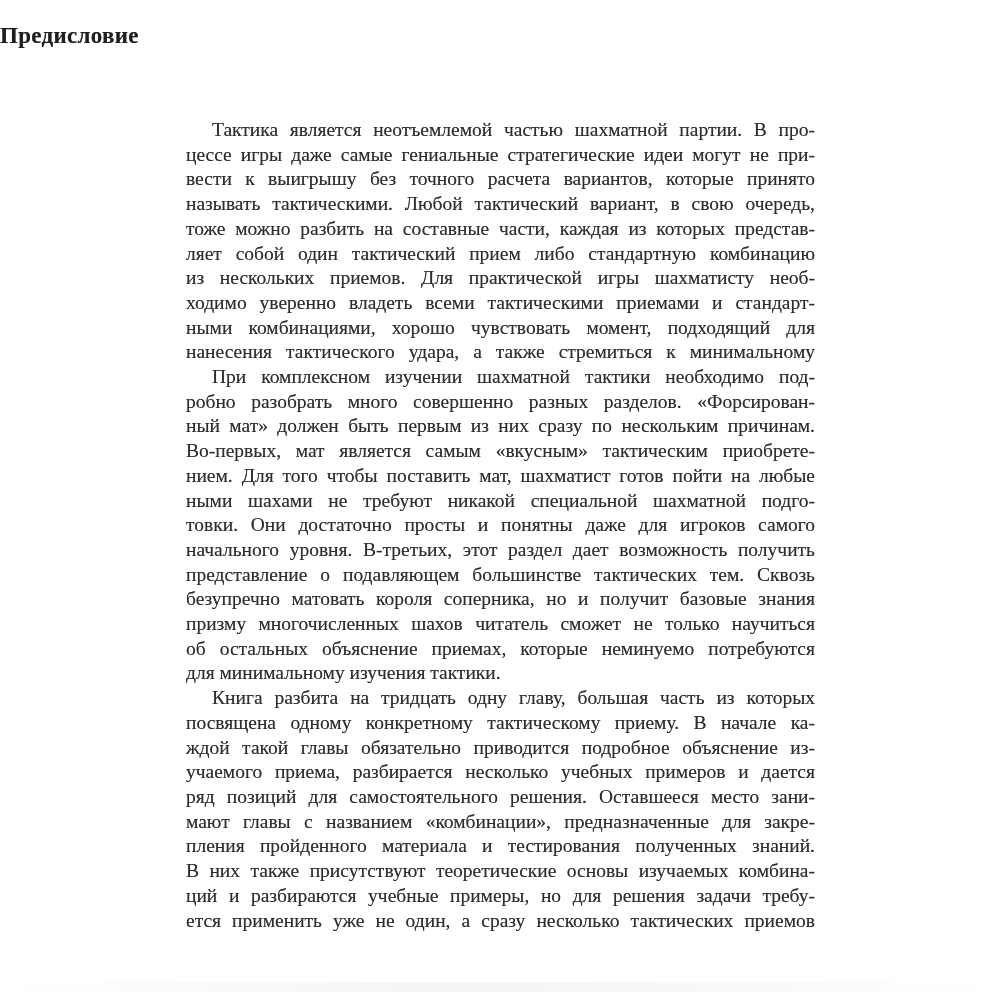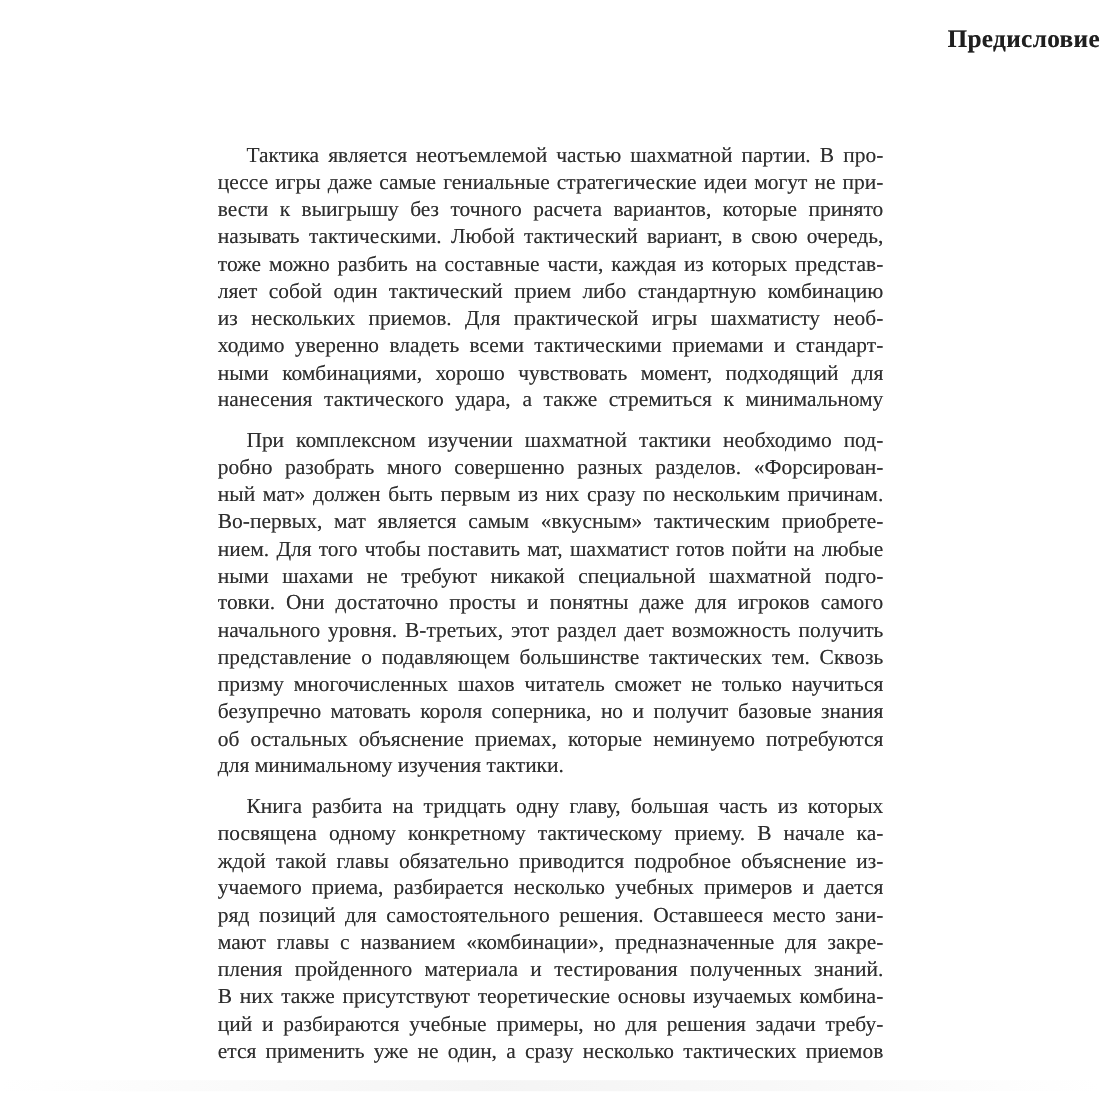--- a/index.html
+++ b/index.html
@@ -9,38 +9,38 @@
     height: 1000px;
     background: #ffffff;
     overflow: hidden;
     font-family: "Liberation Serif", "DejaVu Serif", serif;
   }
   .page-title {
     position: absolute;
     top: 23px;
     left: 0;
     right: 0;
-    text-align: right;
+    text-align: left;
     font-size: 23px;
     font-weight: bold;
     color: #1f1f1f;
     letter-spacing: 0.3px;
     text-shadow: 0 0 0.6px rgba(30,30,30,0.55);
   }
   .page-body {
     position: absolute;
     top: 118px;
     left: 186px;
     width: 629px;
     font-size: 19.5px;
     line-height: 24.7px;
     color: #2e2e2e;
     text-shadow: 0 0 0.6px rgba(60,60,60,0.6);
   }
-  .paragraph { margin: 12px; padding: 0; }
+  .paragraph { margin: 0; padding: 0; }
   .line {
     text-align: justify;
     text-align-last: justify;
   }
   .line.first { padding-left: 26px; }
   .line.last { text-align-last: left; }
   .scan-artifact {
     position: absolute;
     left: 0;
     right: 0;
@@ -74,22 +74,22 @@
       <div class="paragraph">
         <div class="line first">При комплексном изучении шахматной тактики необходимо под-</div>
         <div class="line">робно разобрать много совершенно разных разделов. «Форсирован-</div>
         <div class="line">ный мат» должен быть первым из них сразу по нескольким причинам.</div>
         <div class="line">Во-первых, мат является самым «вкусным» тактическим приобрете-</div>
         <div class="line">нием. Для того чтобы поставить мат, шахматист готов пойти на любые</div>
         <div class="line">ными шахами не требуют никакой специальной шахматной подго-</div>
         <div class="line">товки. Они достаточно просты и понятны даже для игроков самого</div>
         <div class="line">начального уровня. В-третьих, этот раздел дает возможность получить</div>
         <div class="line">представление о подавляющем большинстве тактических тем. Сквозь</div>
+        <div class="line">безупречно матовать короля соперника, но и получит базовые знания</div>
         <div class="line">призму многочисленных шахов читатель сможет не только научиться</div>
-        <div class="line">безупречно матовать короля соперника, но и получит базовые знания</div>
         <div class="line">об остальных объяснение приемах, которые неминуемо потребуются</div>
         <div class="line last">для минимальному изучения тактики.</div>
       </div>
       <div class="paragraph">
         <div class="line first">Книга разбита на тридцать одну главу, большая часть из которых</div>
         <div class="line">посвящена одному конкретному тактическому приему. В начале ка-</div>
         <div class="line">ждой такой главы обязательно приводится подробное объяснение из-</div>
         <div class="line">учаемого приема, разбирается несколько учебных примеров и дается</div>
         <div class="line">ряд позиций для самостоятельного решения. Оставшееся место зани-</div>
         <div class="line">мают главы с названием «комбинации», предназначенные для закре-</div>

